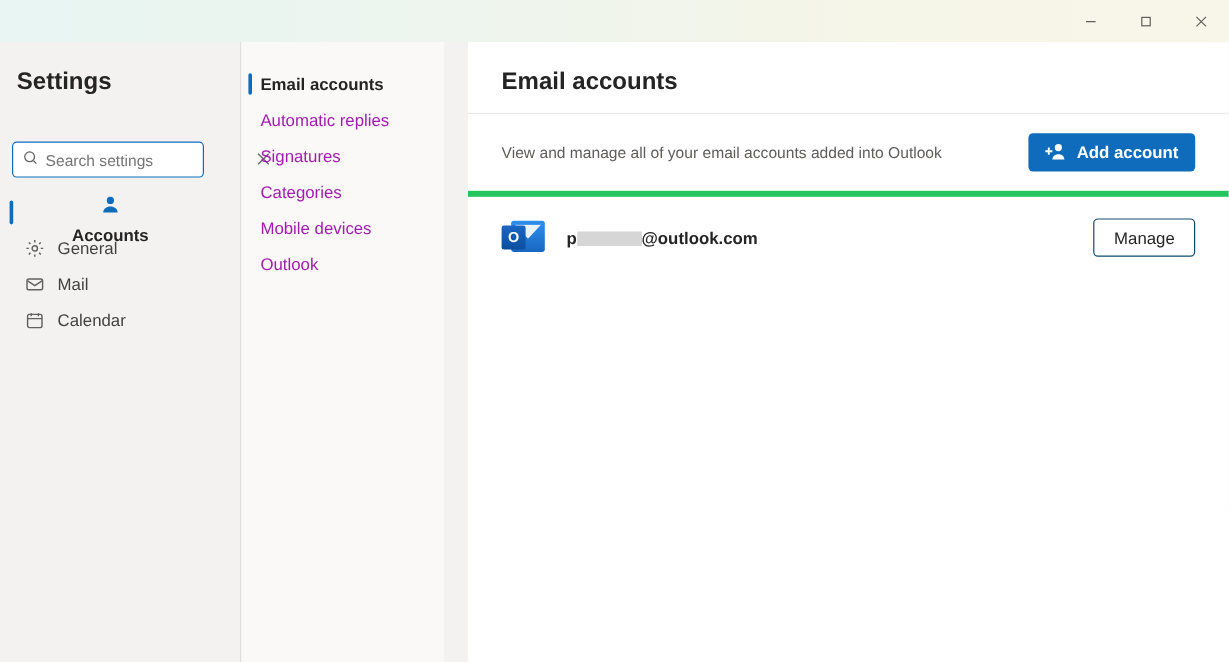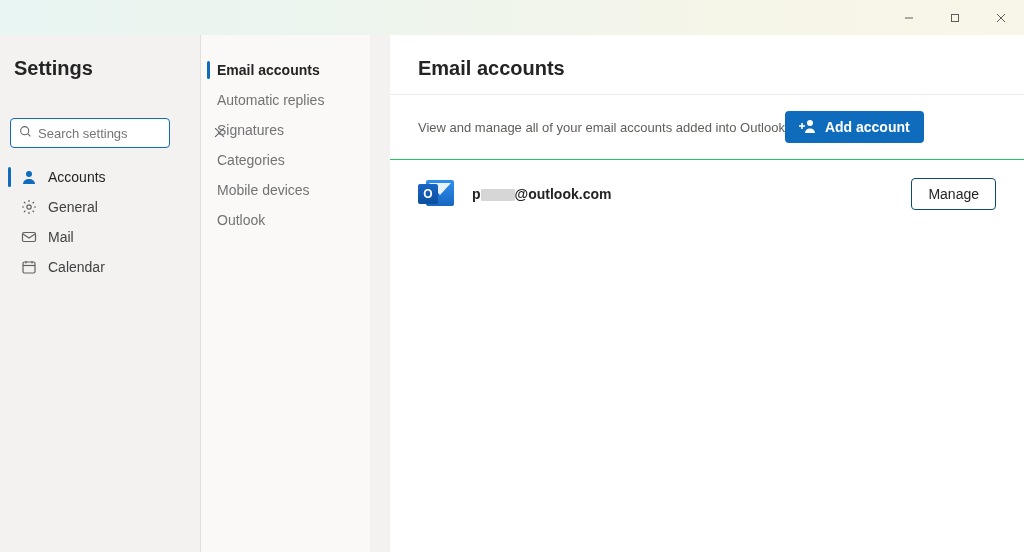--- a/index.html
+++ b/index.html
@@ -76,22 +76,23 @@
       align-items: center;
       gap: 10px;
       height: 30px;
       padding: 0 6px 0 10px;
       color: #424242;
       cursor: pointer;
       border-radius: 3px;
       position: relative;
     }
     .nav1-item.active {
-      font-weight: 400;
-      color: #242424;
+      font-weight: 700;
+      color: #242424;
+      flex-direction: column;
     }
     .nav1-item.active::before {
       content: "";
       position: absolute;
       left: -2px;
       top: 5px;
       bottom: 5px;
       width: 3px;
       background: #0f6cbd;
       border-radius: 2px;
@@ -103,21 +104,21 @@
       background: #faf9f8;
       border-left: 1px solid #e1dfdd;
       padding-top: 20px;
       flex-shrink: 0;
     }
     .nav2-item {
       display: flex;
       align-items: center;
       height: 30px;
       padding: 0 12px 0 16px;
-      color: #737373;
+      color: #a21caf;
       cursor: pointer;
       position: relative;
     }
     .nav2-item.active {
       font-weight: 600;
       color: #242424;
     }
     .nav2-item.active::before {
       content: "";
       position: absolute;
@@ -139,24 +140,24 @@
       padding: 22px 28px 14px 28px;
       border-bottom: 1px solid #edebe9;
     }
     .main-title {
       font-size: 20px;
       font-weight: 600;
       color: #242424;
     }
     .description-row {
       display: flex;
-      justify-content: flex-start;
+      justify-content: space-between;
       align-items: center;
       padding: 16px 28px;
-      border-bottom: 1px solid #22c55e;
+      border-bottom: 5px solid #22c55e;
     }
     .description {
       font-size: 13px;
       color: #605e5c;
     }
     .add-btn {
       background: #0f6cbd;
       color: #fff;
       border: none;
       border-radius: 4px;
@@ -203,21 +204,21 @@
     .account-info { flex: 1; }
     .account-email {
       font-size: 14px;
       font-weight: 600;
       color: #242424;
     }
     .account-email .redacted {
       display: inline-block;
       background: #d6d6d6;
       color: transparent;
-      width: 34px;
+      width: 54px;
       height: 12px;
       vertical-align: middle;
       border-radius: 1px;
       text-align: center;
     }
     .account-type {
       font-size: 13px;
       color: #605e5c;
     }
     .manage-btn {

